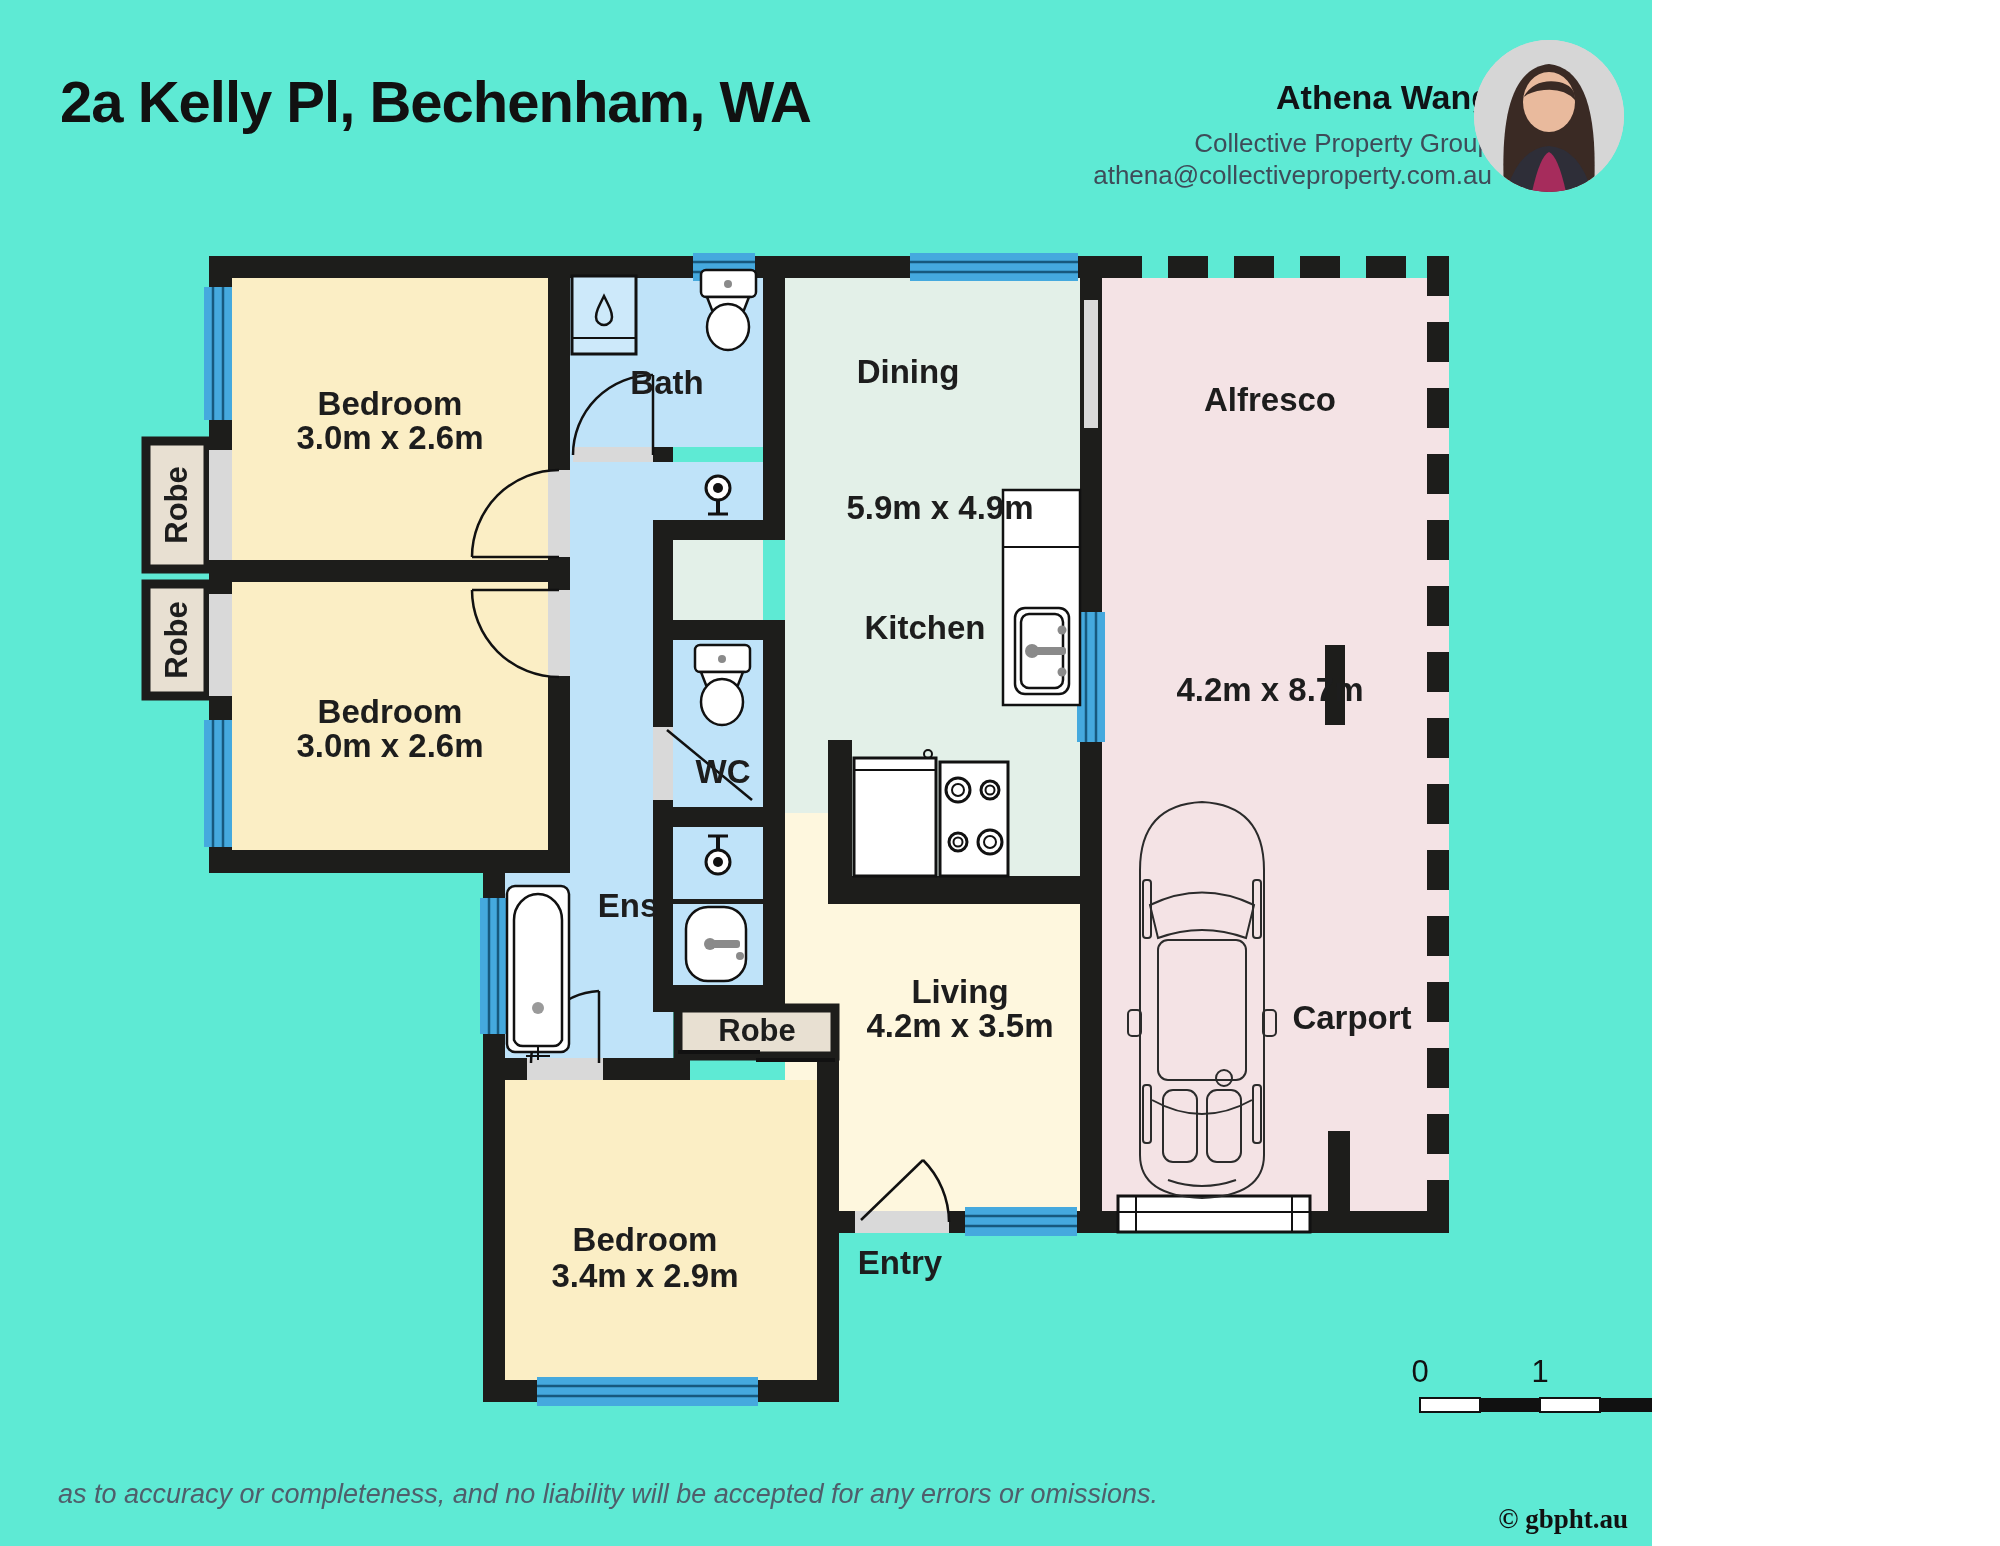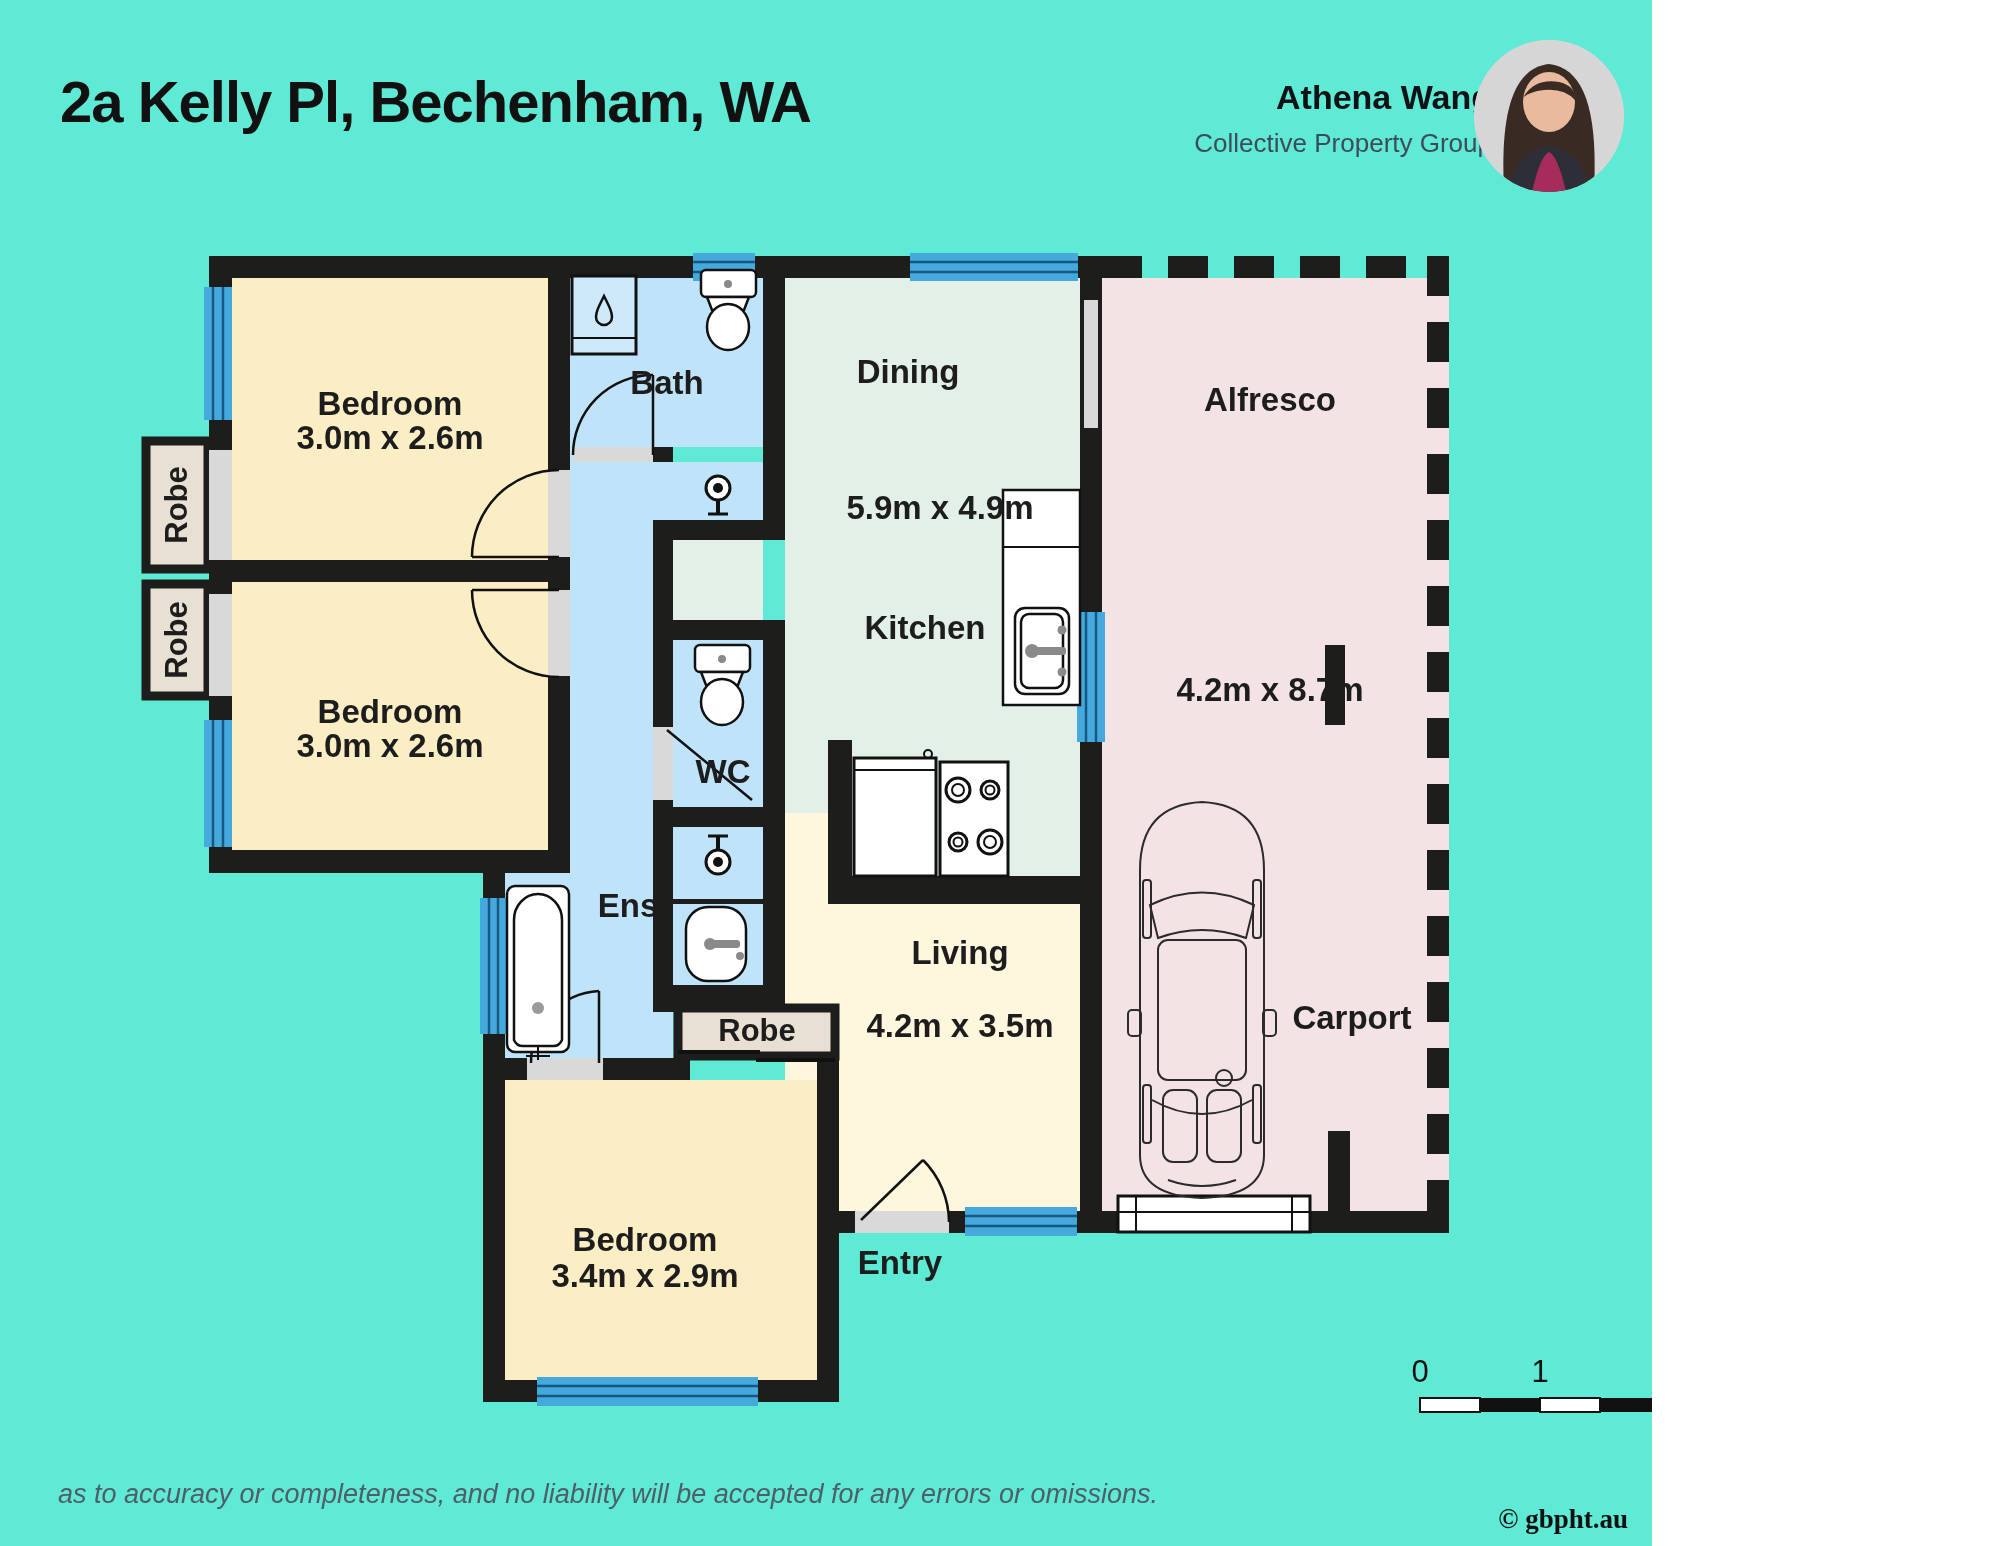--- a/index.html
+++ b/index.html
@@ -285,20 +285,21 @@
       <circle cx="1798" cy="1378" r="31" fill="#A9D5F0"></circle>
       <polygon points="1770,1364 1806,1378 1770,1392" fill="#ffffff"></polygon>
       <polygon points="1786,1360 1830,1381 1789,1393" fill="#E8150D"></polygon>
     </g>
   </svg>
 
   <div class="abs title">2a Kelly Pl, Bechenham, WA</div>
   <div class="abs agent">
     <div class="name">Athena Wang</div>
     <div class="line">Collective Property Group</div>
+    <div class="line">athena@collectiveproperty.com.au</div>
   </div>
   <div class="abs avatar">
     <svg width="150" height="152" viewBox="0 0 150 152">
       <rect width="150" height="152" fill="#D6D6D6"></rect>
       <path d="M 30 150 C 26 70 40 28 75 24 C 110 28 124 70 120 150 Z" fill="#3A2A24"></path>
       <ellipse cx="75" cy="62" rx="26" ry="30" fill="#E9BA9D"></ellipse>
       <path d="M 49 58 Q 60 38 85 42 Q 102 46 101 60 Q 90 48 70 50 Q 54 52 49 58 Z" fill="#3A2A24"></path>
       <path d="M 32 152 Q 45 108 75 106 Q 105 108 118 152 Z" fill="#2E2E38"></path>
       <path d="M 58 152 Q 66 116 75 112 Q 84 116 92 152 Z" fill="#A62C5C"></path>
     </svg>
@@ -307,21 +308,21 @@
   <div class="lbl" style="left:390px;top:404px">Bedroom</div>
   <div class="lbl" style="left:390px;top:438px">3.0m x 2.6m</div>
   <div class="lbl" style="left:390px;top:712px">Bedroom</div>
   <div class="lbl" style="left:390px;top:746px">3.0m x 2.6m</div>
   <div class="lbl" style="left:667px;top:383px">Bath</div>
   <div class="lbl" style="left:908px;top:372px">Dining</div>
   <div class="lbl" style="left:940px;top:508px">5.9m x 4.9m</div>
   <div class="lbl" style="left:925px;top:628px">Kitchen</div>
   <div class="lbl" style="left:723px;top:772px">WC</div>
   <div class="lbl" style="left:628px;top:906px">Ens</div>
-  <div class="lbl" style="left:960px;top:953px">Living</div>
+  <div class="lbl" style="left:960px;top:992px">Living</div>
   <div class="lbl" style="left:960px;top:1026px">4.2m x 3.5m</div>
   <div class="lbl" style="left:645px;top:1240px">Bedroom</div>
   <div class="lbl" style="left:645px;top:1276px">3.4m x 2.9m</div>
   <div class="lbl" style="left:900px;top:1263px">Entry</div>
   <div class="lbl" style="left:1270px;top:400px">Alfresco</div>
   <div class="lbl" style="left:1270px;top:690px">4.2m x 8.7m</div>
   <div class="lbl" style="left:1352px;top:1018px">Carport</div>
   <div class="lbl small rot" style="left:177px;top:505px">Robe</div>
   <div class="lbl small rot" style="left:177px;top:640px">Robe</div>
   <div class="lbl small" style="left:757px;top:1031px">Robe</div>

